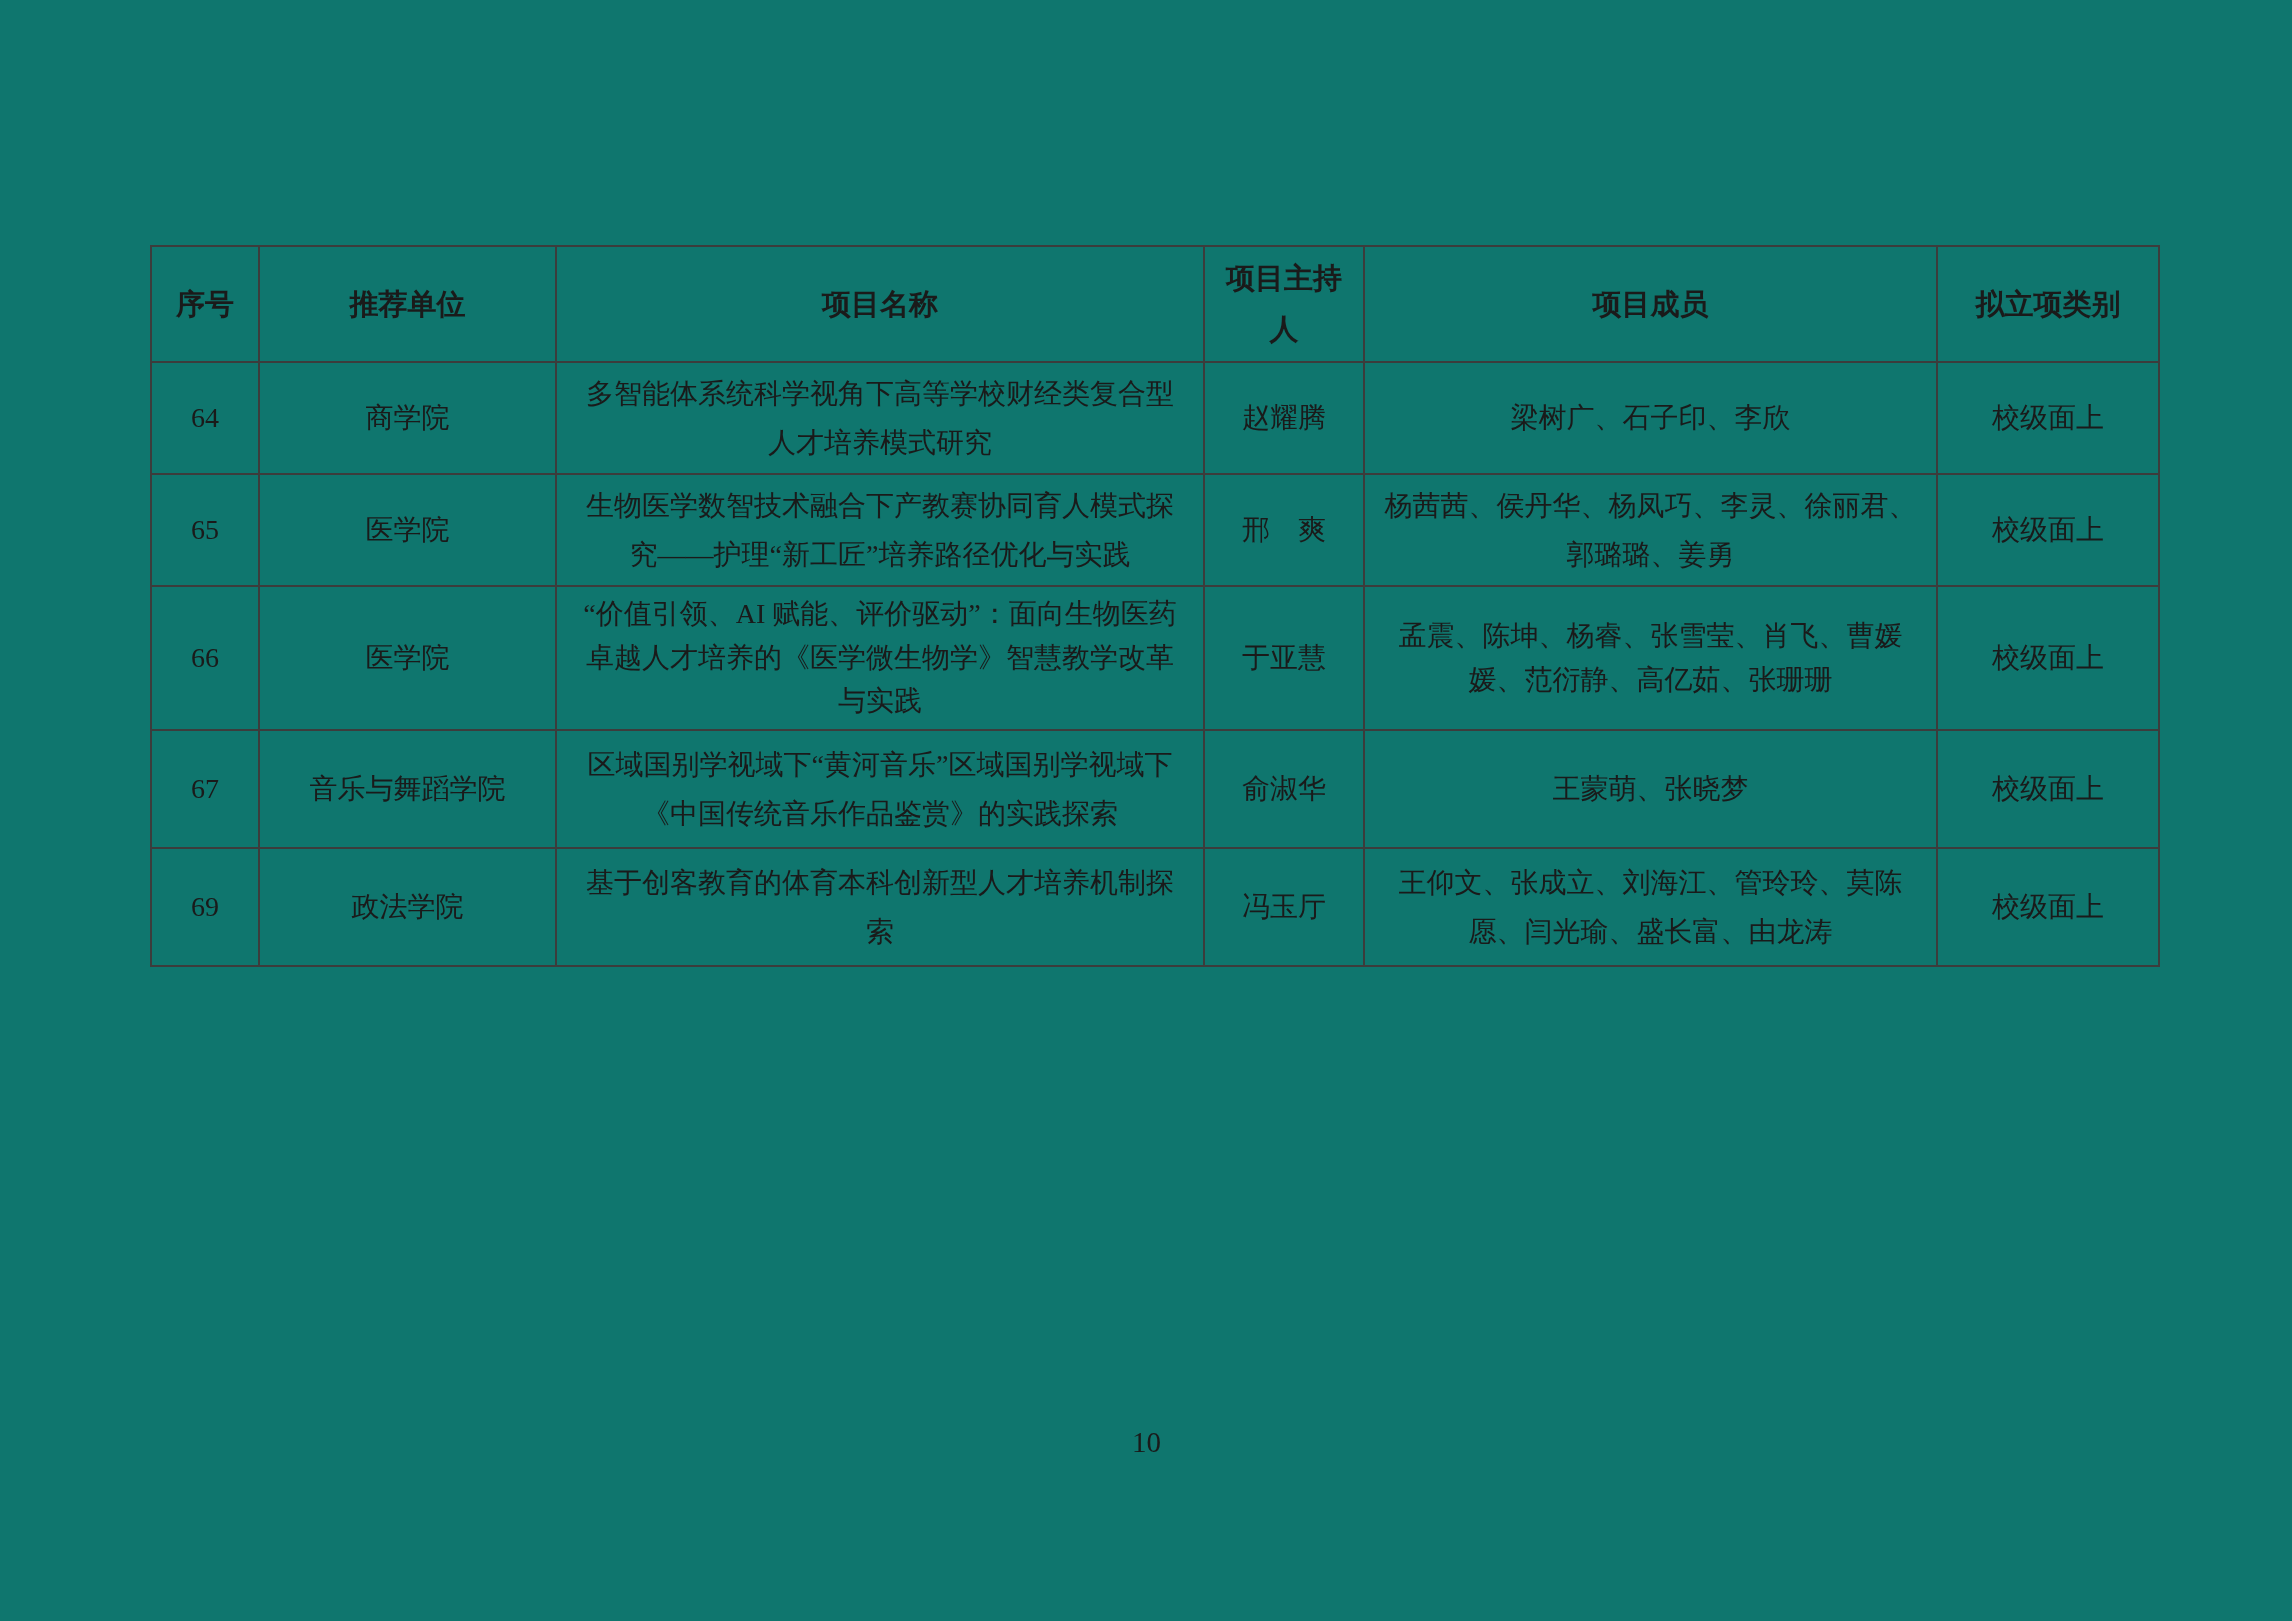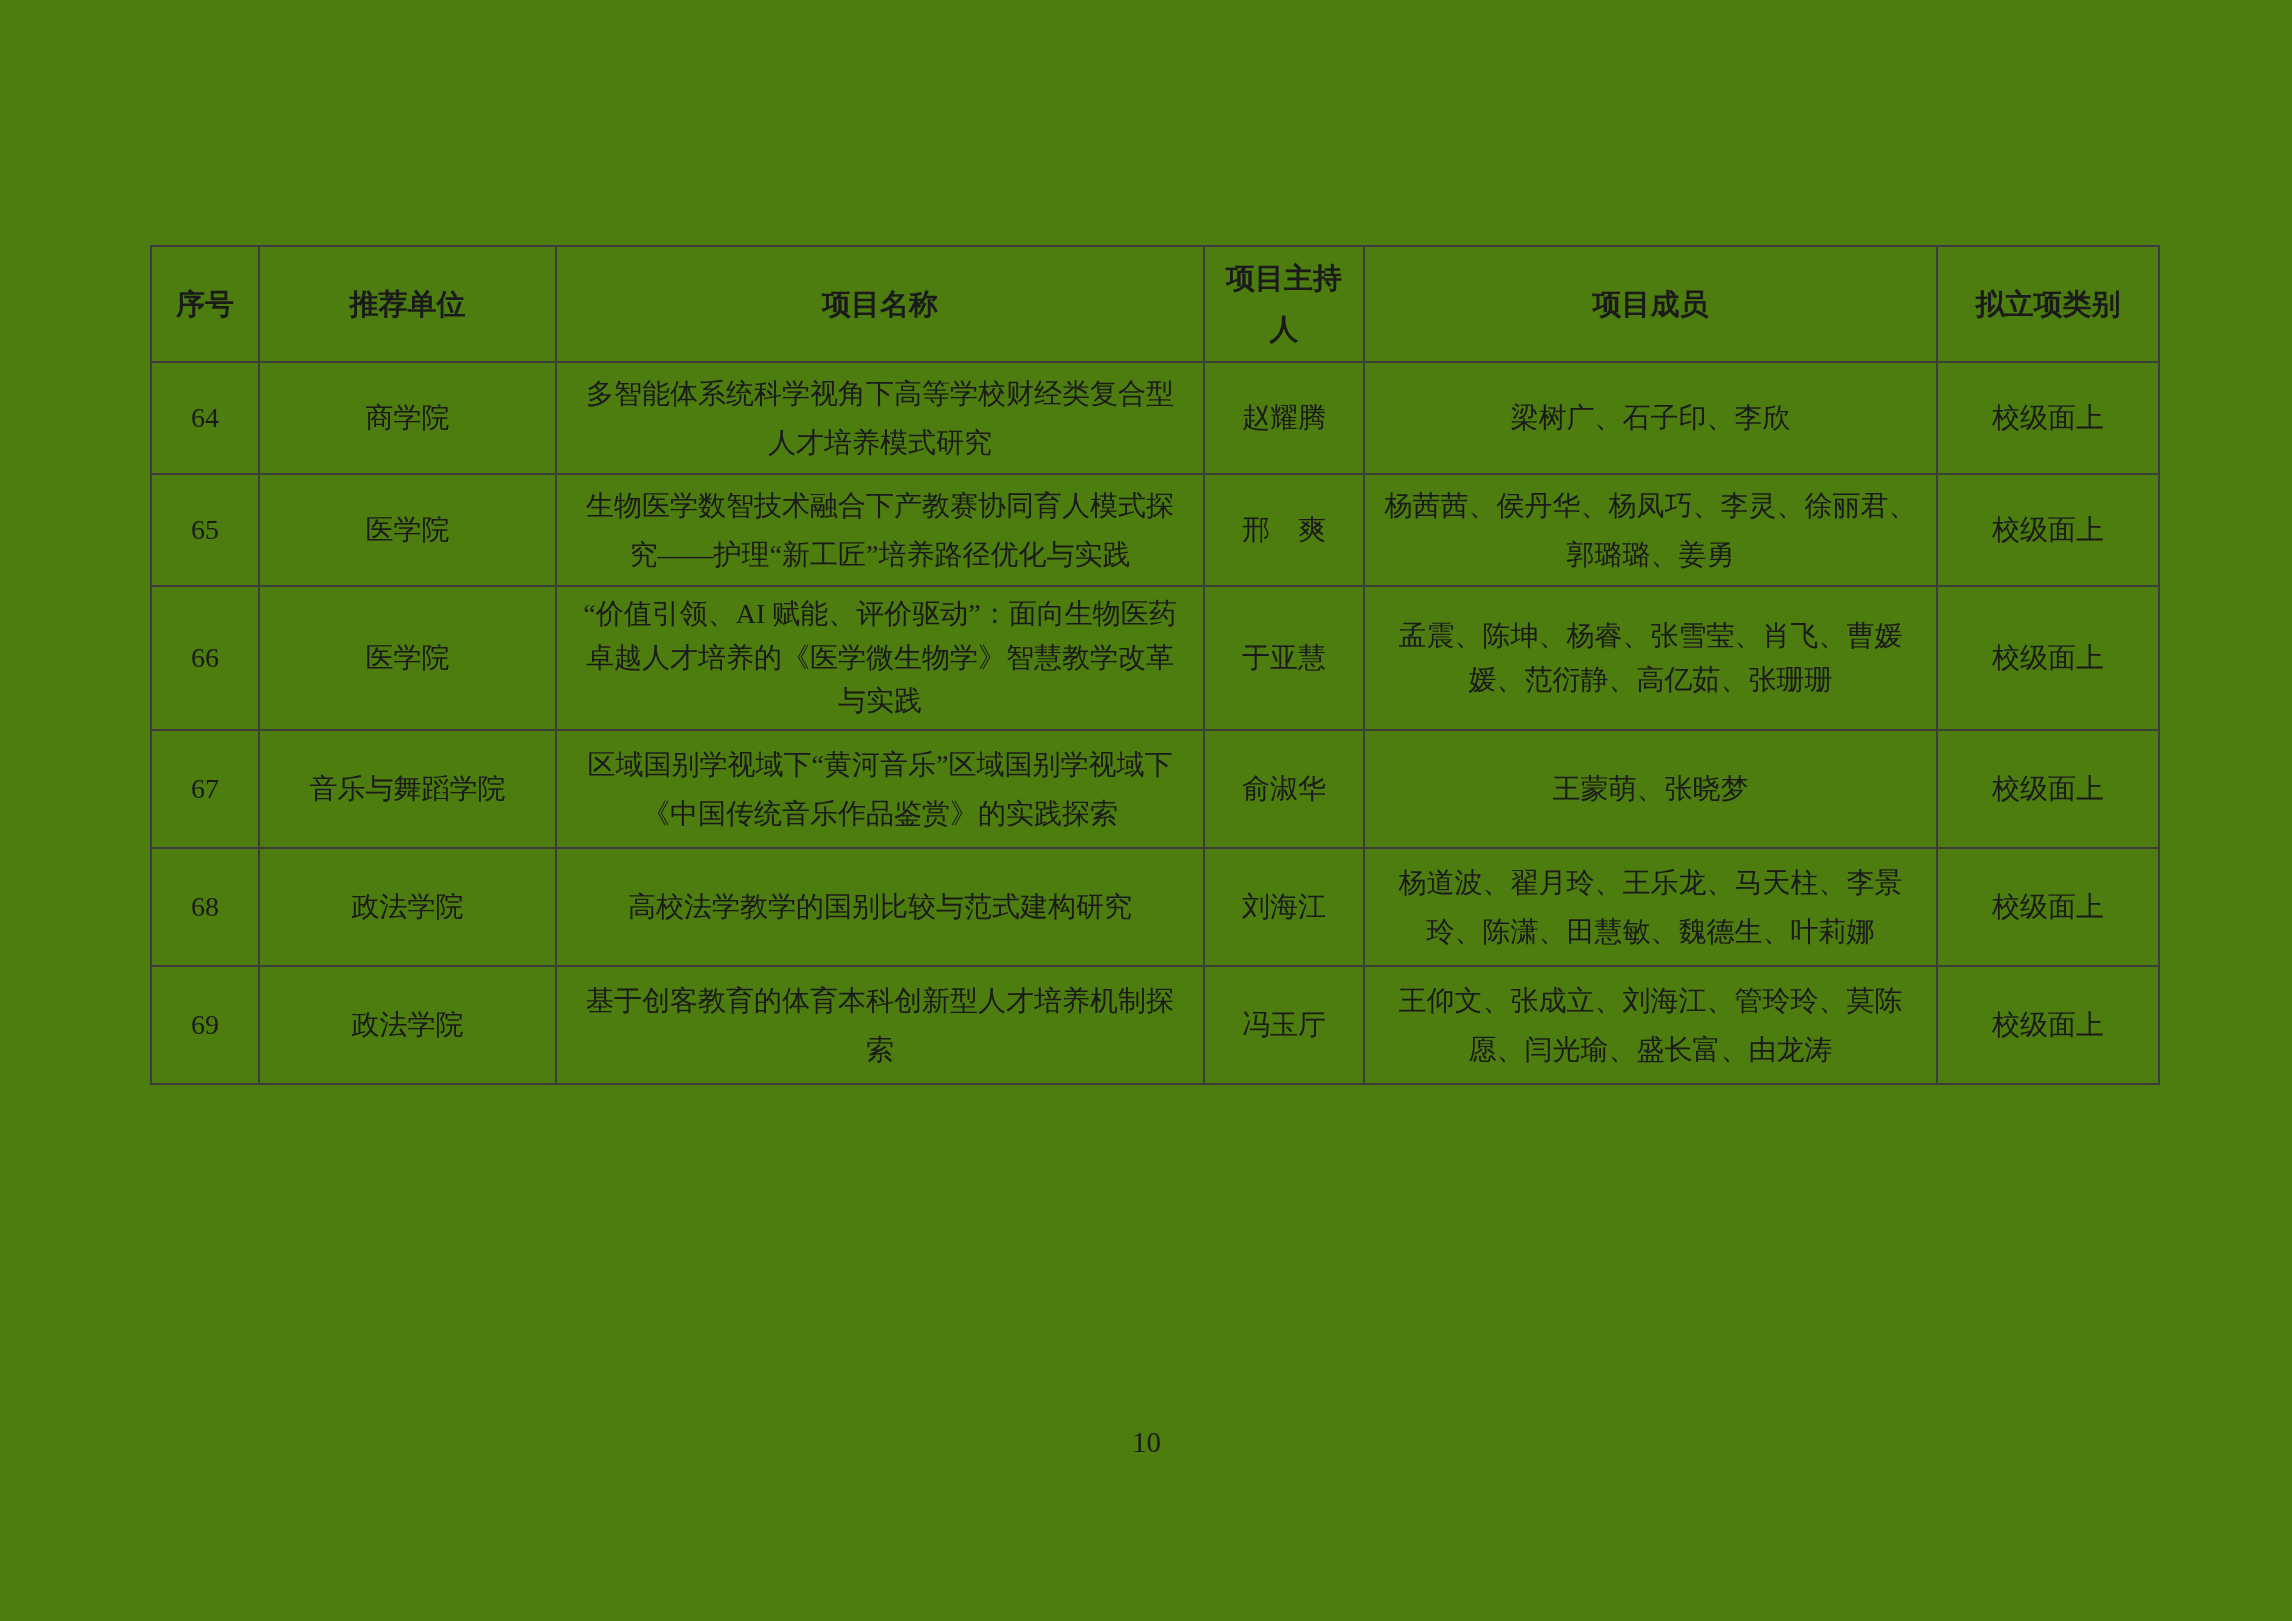--- a/index.html
+++ b/index.html
@@ -7,21 +7,21 @@
     width: 2293px;
     height: 1621px;
     background: #ffffff;
     font-family: "Liberation Serif", "DejaVu Serif", serif;
     color: #1a1a1a;
     position: relative;
   }
   .page {
     position: absolute;
     inset: 0;
-    background: #4d7c0f;
+    background: #0f766e;
   }
   table.project-table {
     position: absolute;
     left: 150px;
     top: 245px;
     width: 2007px;
     border-collapse: collapse;
     table-layout: fixed;
     font-size: 28px;
   }
@@ -108,28 +108,20 @@
         <td>校级面上</td>
       </tr>
       <tr class="row-3">
         <td>67</td>
         <td>音乐与舞蹈学院</td>
         <td>区域国别学视域下“黄河音乐”区域国别学视域下《中国传统音乐作品鉴赏》的实践探索</td>
         <td>俞淑华</td>
         <td>王蒙萌、张晓梦</td>
         <td>校级面上</td>
       </tr>
-      <tr class="row-4">
-        <td>68</td>
-        <td>政法学院</td>
-        <td>高校法学教学的国别比较与范式建构研究</td>
-        <td>刘海江</td>
-        <td>杨道波、翟月玲、王乐龙、马天柱、李景玲、陈潇、田慧敏、魏德生、叶莉娜</td>
-        <td>校级面上</td>
-      </tr>
       <tr class="row-5">
         <td>69</td>
         <td>政法学院</td>
         <td>基于创客教育的体育本科创新型人才培养机制探索</td>
         <td>冯玉厅</td>
         <td>王仰文、张成立、刘海江、管玲玲、莫陈愿、闫光瑜、盛长富、由龙涛</td>
         <td>校级面上</td>
       </tr>
     </tbody>
   </table>

